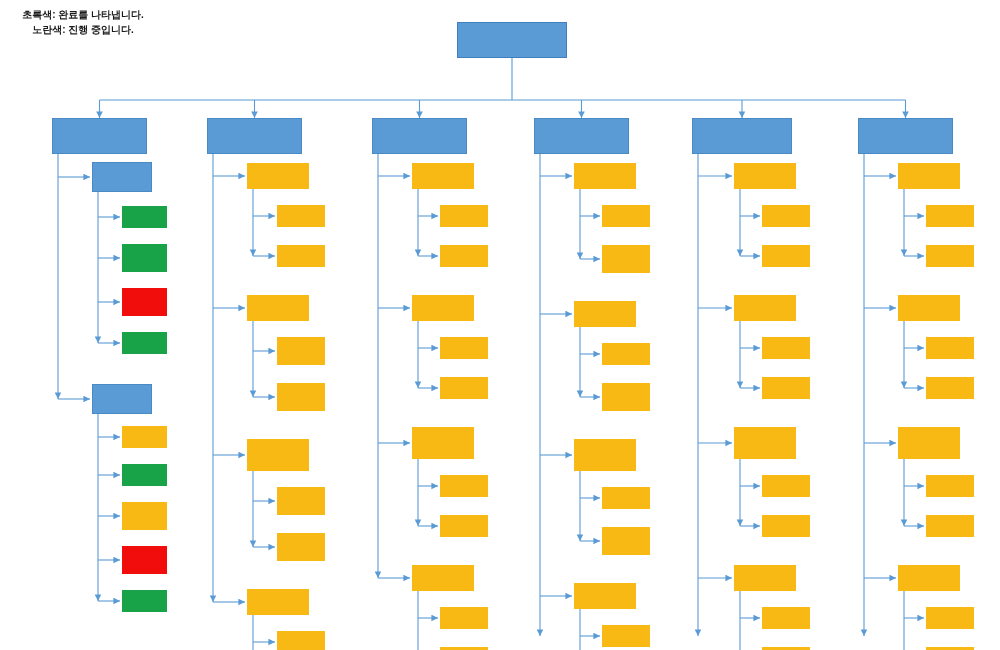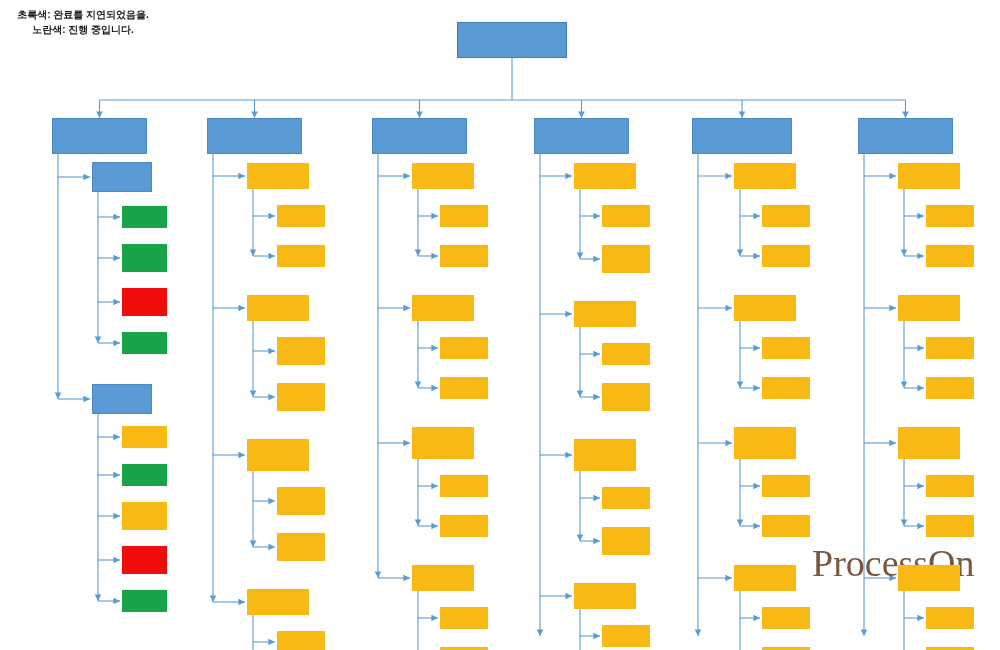--- a/index.html
+++ b/index.html
@@ -45,21 +45,21 @@
     font-size:38px;color:#5c3317;opacity:.82;letter-spacing:0px;
     z-index:2;pointer-events:none;white-space:nowrap;
   }
 </style>
 </head>
 <body>
 
 <div id="canvas">
 
   <div class="legend">
-    <div>초록색: 완료를 지연되었음을.</div>
+    <div>초록색: 완료를 나타냅니다.</div>
     <div>노란색: 진행 중입니다.</div>
   </div>
 
   <svg id="wires">
     <defs>
       <marker id="ah" markerWidth="7" markerHeight="7" refX="6" refY="3" orient="auto">
         <path d="M0,0 L6,3 L0,6 z" fill="#5b9bd5"></path>
       </marker>
     </defs>
     <g id="wire-group" stroke="#5b9bd5" stroke-width="1.1" fill="none">
@@ -166,21 +166,20 @@
         <path d="M904,526 L924,526" marker-end="url(#ah)"></path>
         <path d="M904,459 L904,526" marker-end="url(#ah)"></path>
         <path d="M864,578 L896,578" marker-end="url(#ah)"></path>
         <path d="M904,618 L924,618" marker-end="url(#ah)"></path>
         <path d="M904,658 L924,658" marker-end="url(#ah)"></path>
         <path d="M904,591 L904,658" marker-end="url(#ah)"></path>
         <path d="M864,154 L864,636" marker-end="url(#ah)"></path>
       </g>
   </svg>
 
-  <div class="watermark">ProcessOn</div>
 <div class="node root" style="left: 457px; top: 22px; width: 110px; height: 36px;"></div>
     <div class="node lvl1" style="left: 52px; top: 118px; width: 95px; height: 36px;"></div>
     <div class="node lvl2-blue" style="left: 92px; top: 162px; width: 60px; height: 30px;"></div>
     <div class="node green bold" style="left: 122px; top: 206px; width: 45px; height: 22px;"></div>
     <div class="node green" style="left: 122px; top: 244px; width: 45px; height: 28px;"></div>
     <div class="node red" style="left: 122px; top: 288px; width: 45px; height: 28px;"></div>
     <div class="node green" style="left: 122px; top: 332px; width: 45px; height: 22px;"></div>
     <div class="node lvl2-blue" style="left: 92px; top: 384px; width: 60px; height: 30px;"></div>
     <div class="node yellow" style="left: 122px; top: 426px; width: 45px; height: 22px;"></div>
     <div class="node green bold" style="left: 122px; top: 464px; width: 45px; height: 22px;"></div>

